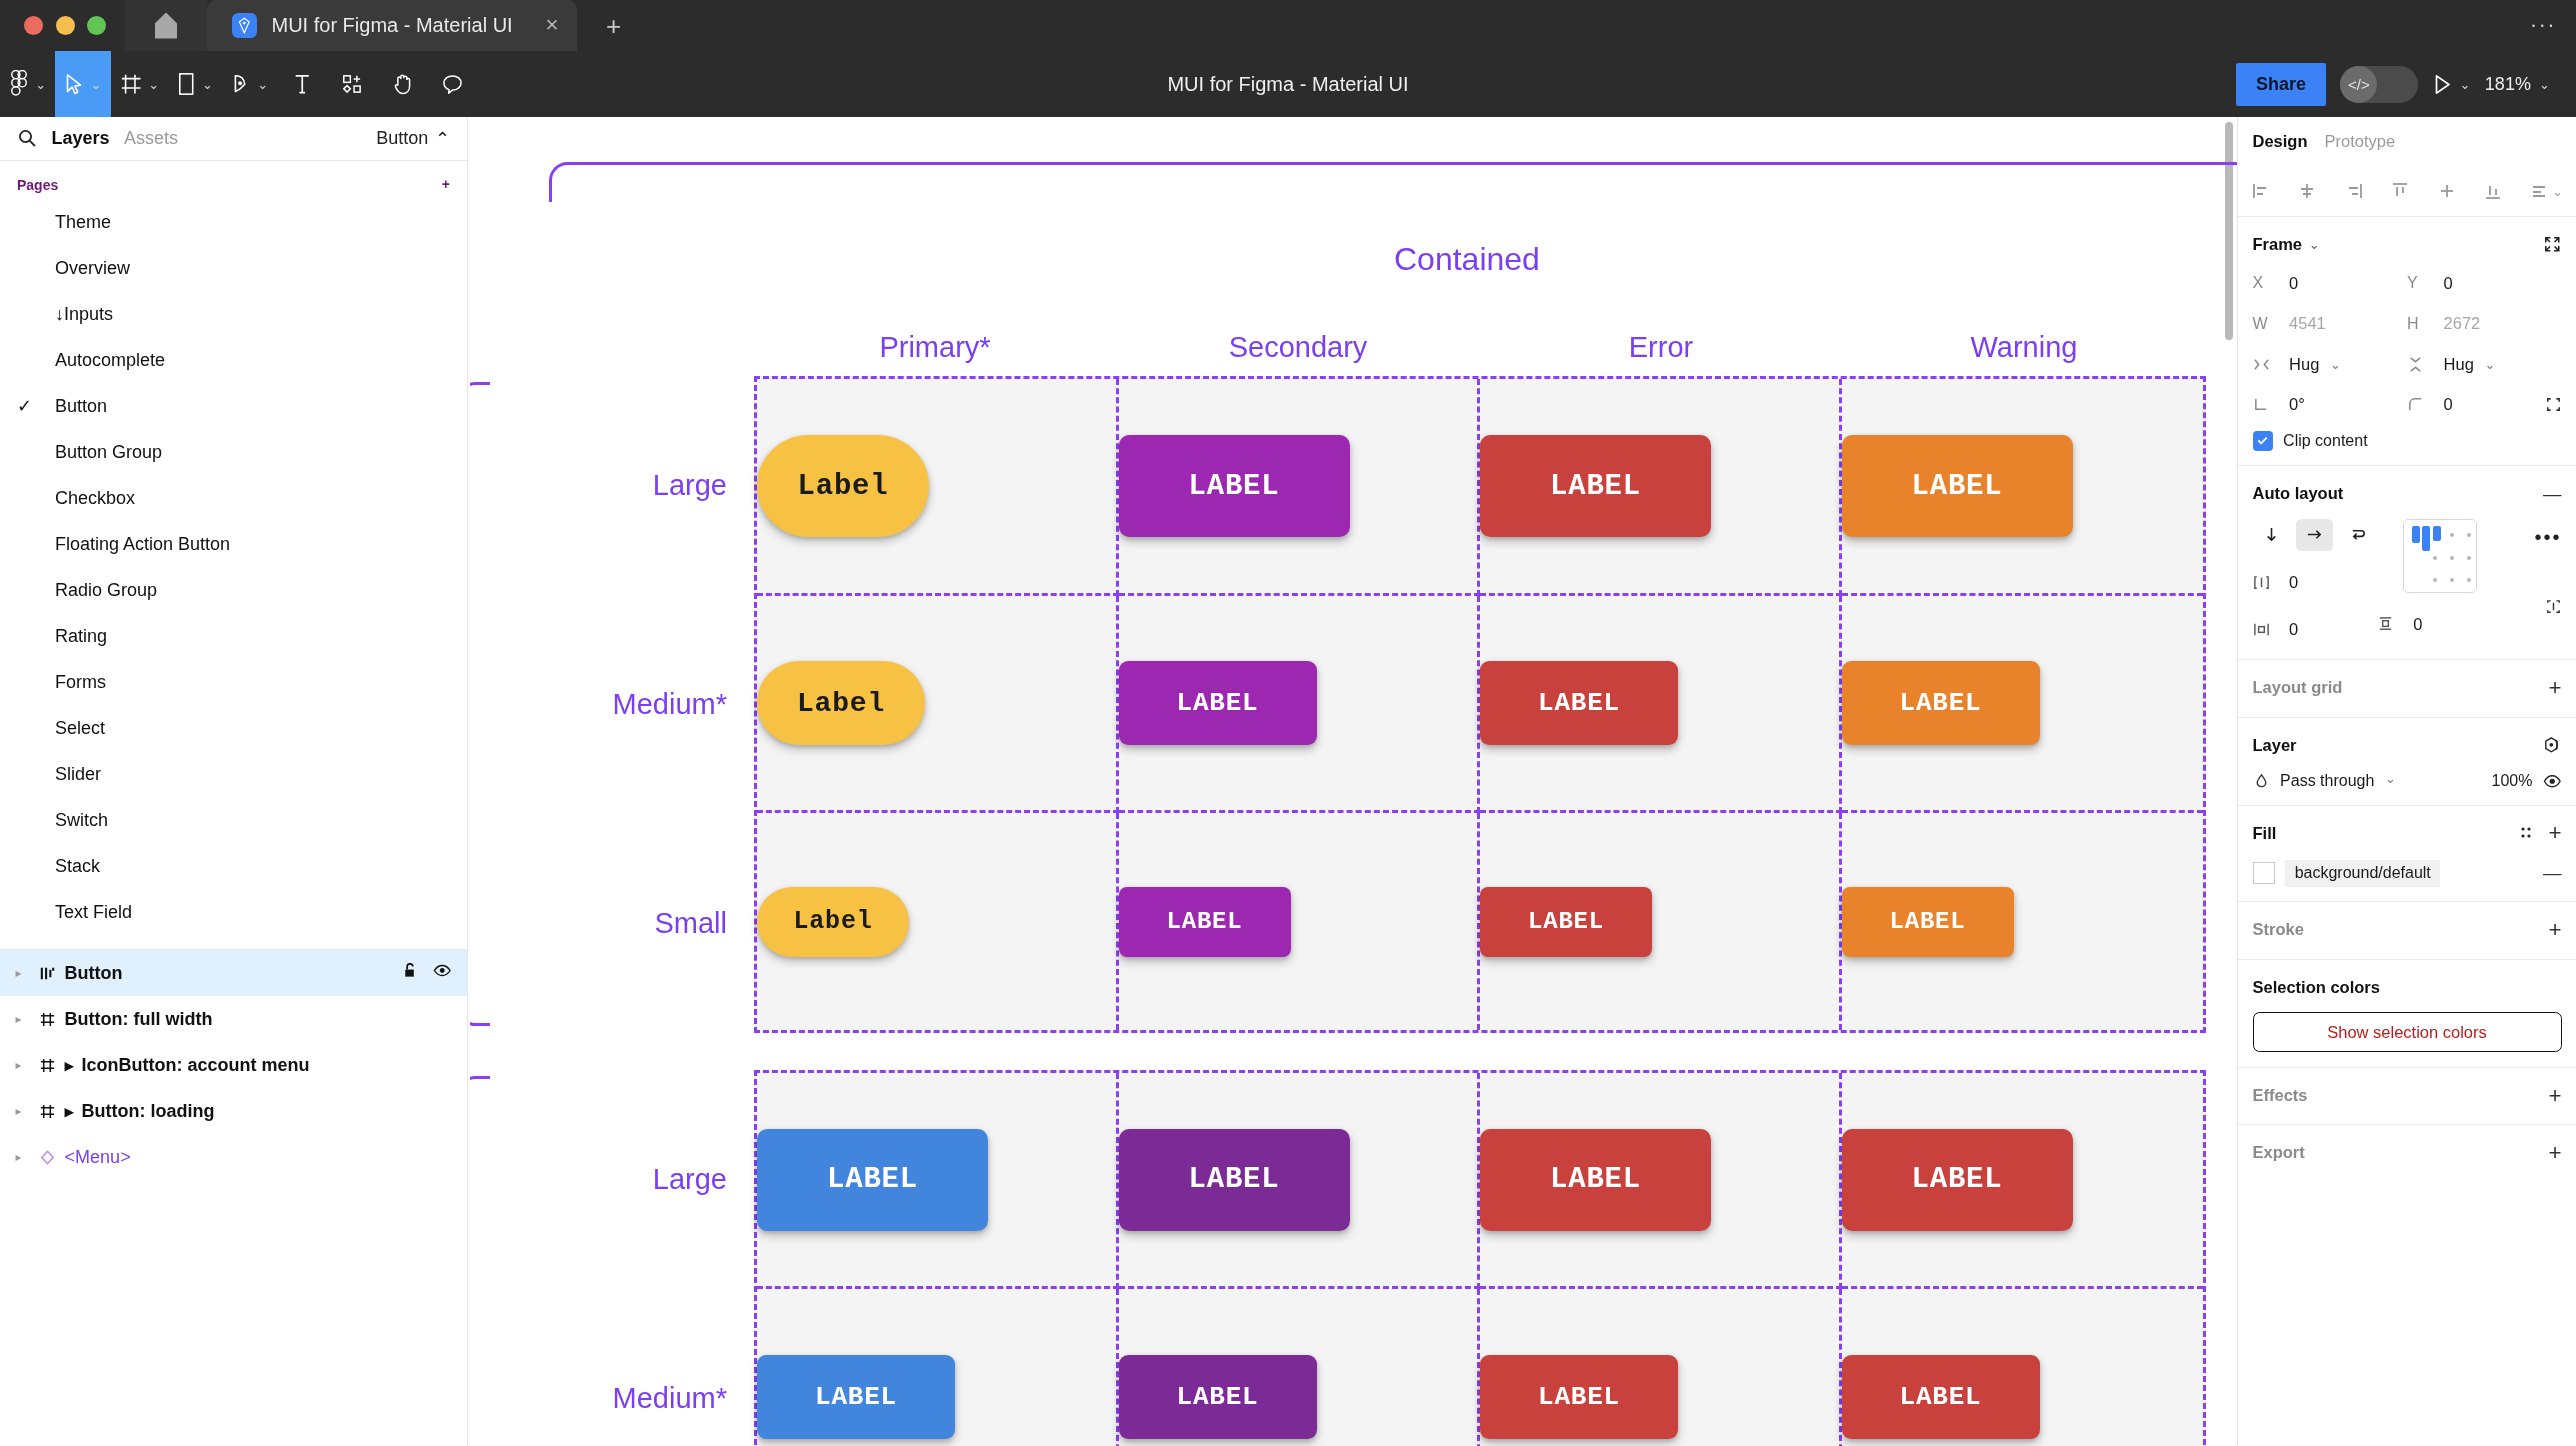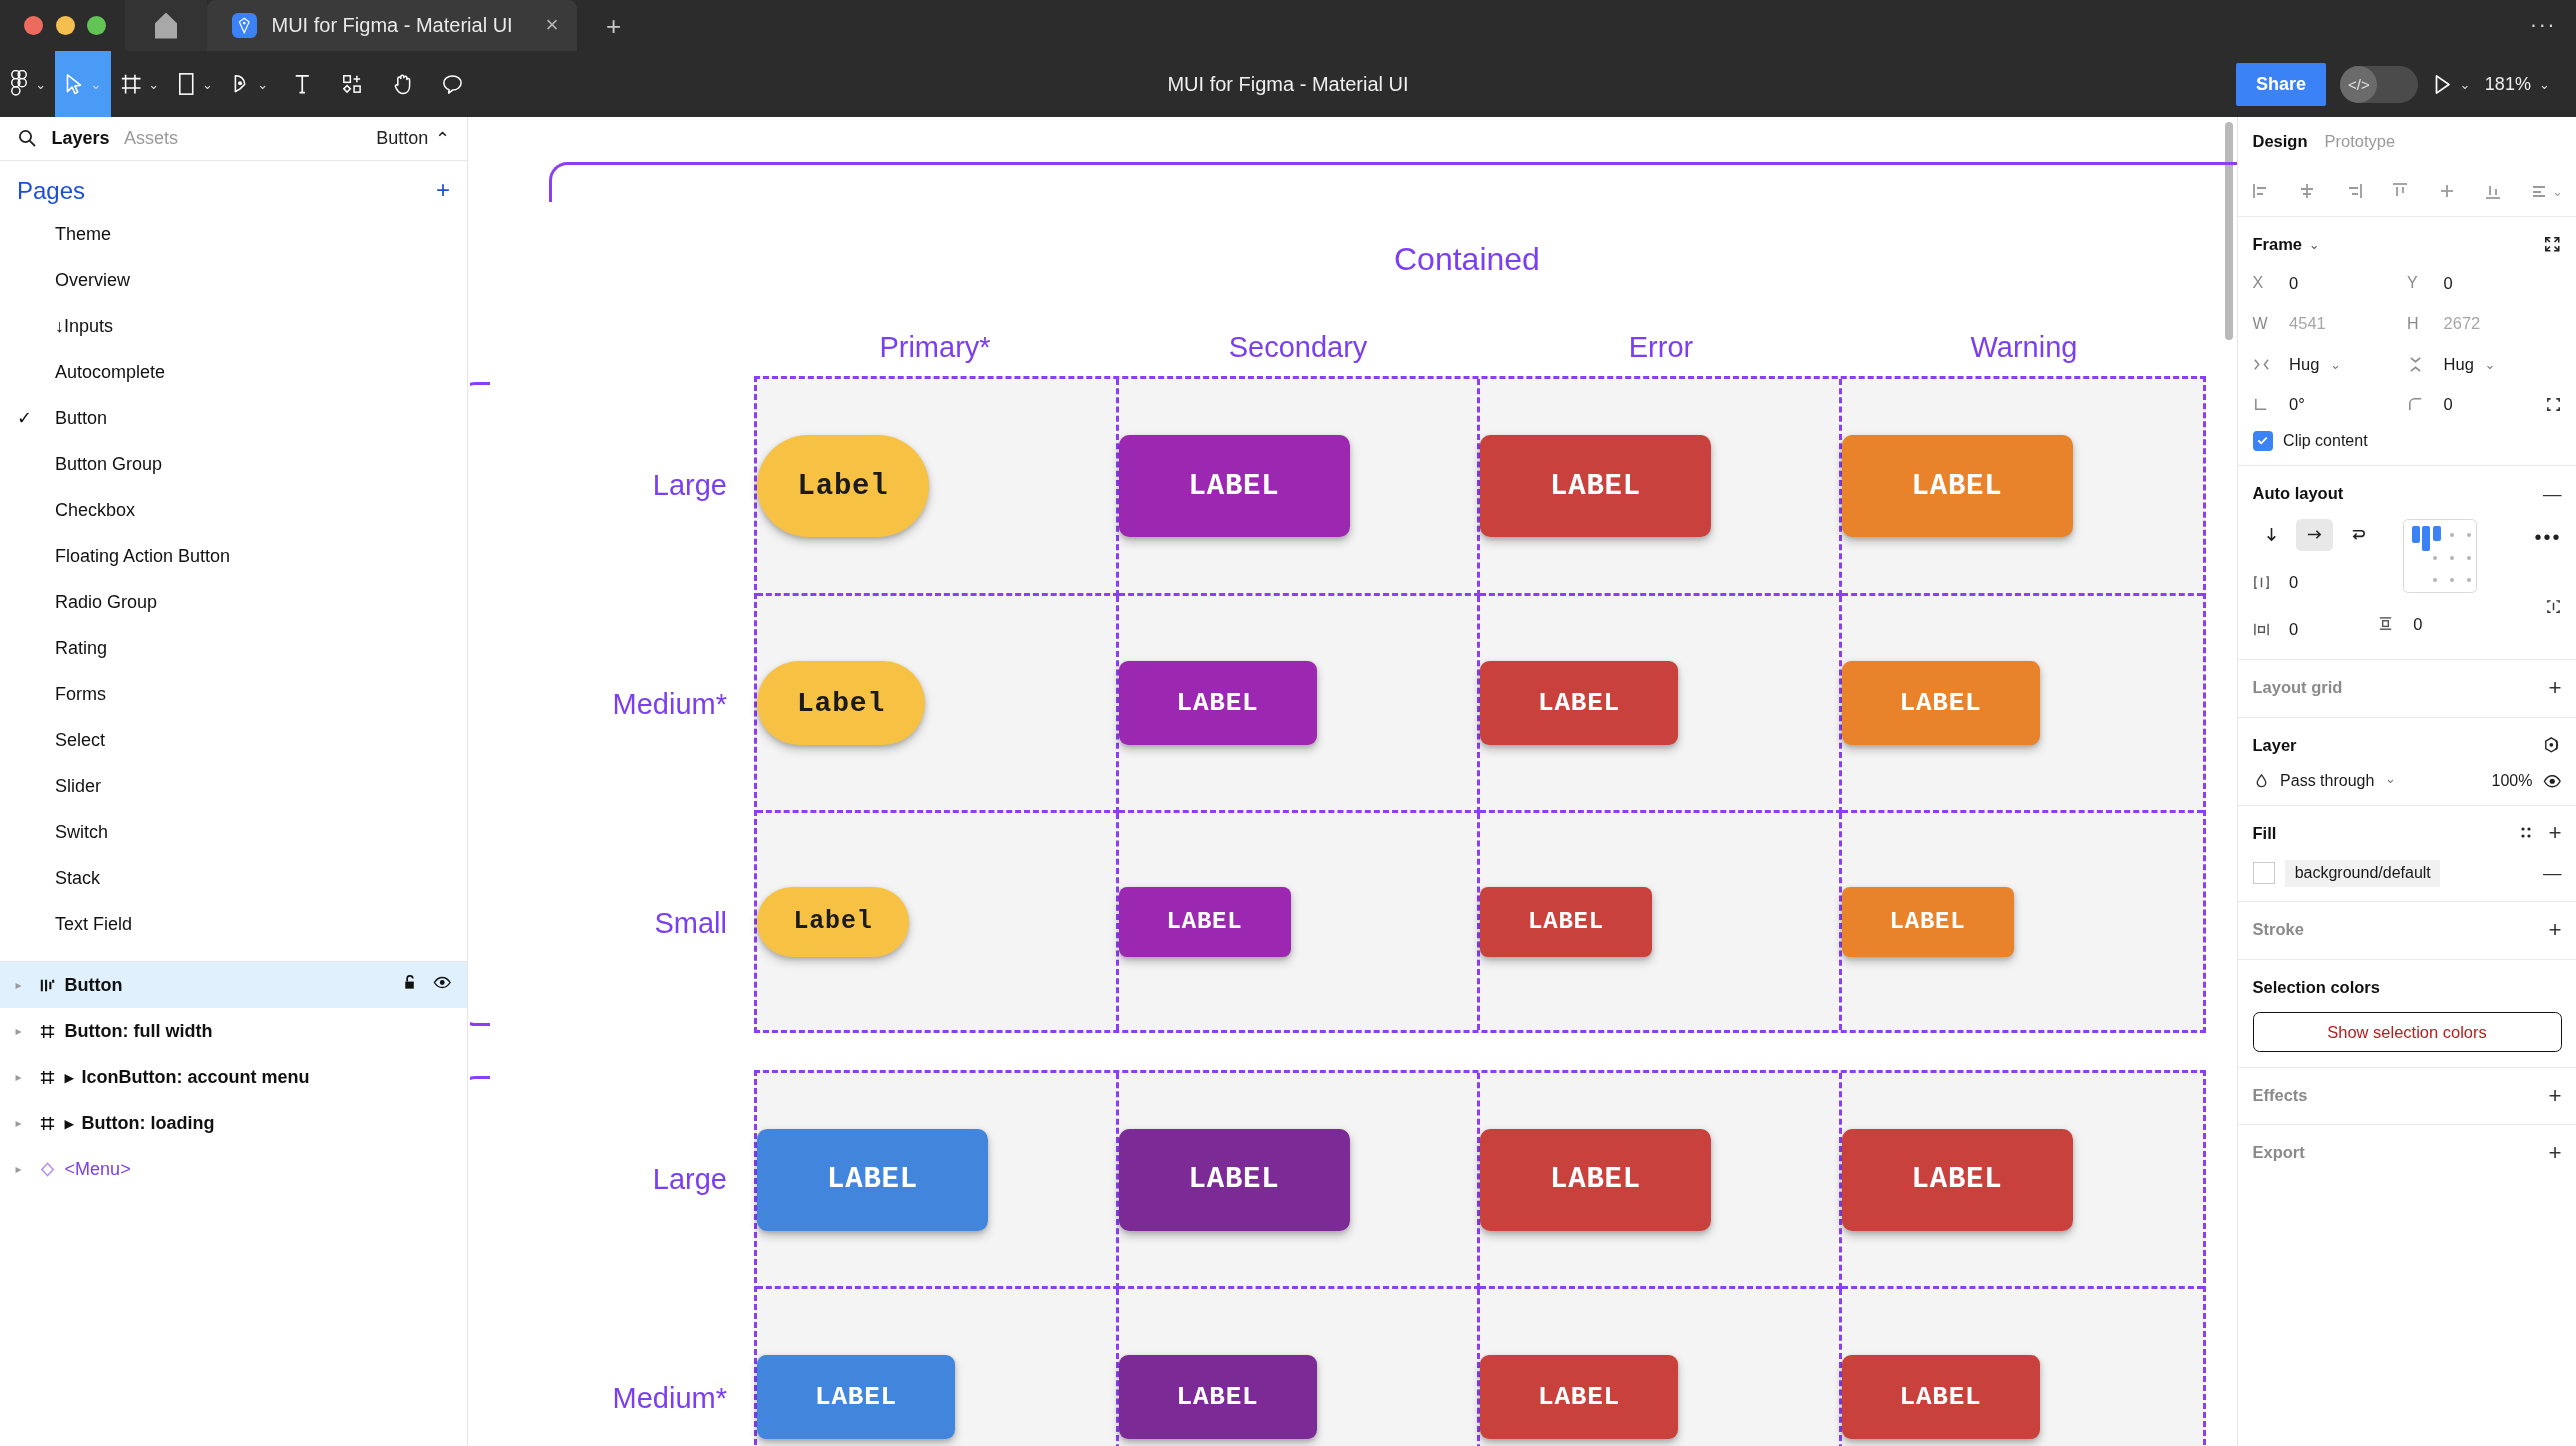--- a/index.html
+++ b/index.html
@@ -71,21 +71,21 @@
   .toolbar-title {
     position: absolute; left: 0; right: 0; top: 0; height: 66px;
     display: flex; align-items: center; justify-content: center;
     color: #efefef; font-size: 20px; pointer-events: none;
   }
   .toolbar-right {
     position: absolute; right: 17px; top: 0; height: 66px;
     display: flex; align-items: center; gap: 14.5px;
   }
   .share-btn {
-    background: #3b82f6; color: #ffffff; font-size: 18px; font-weight: bold;
+    background: #3b82f6; color: #0f172a; font-size: 18px; font-weight: bold;
     border-radius: 2px; padding: 11px 20px; cursor: pointer;
   }
   .code-toggle {
     width: 78px; height: 37px; border-radius: 18.5px; background: #4b4b4b;
     display: flex; align-items: center; cursor: pointer;
   }
   .code-knob {
     width: 37px; height: 37px; border-radius: 50%; background: #6b6b6b;
     display: flex; align-items: center; justify-content: center;
     color: #e2e2e2; font-size: 15px;
@@ -107,21 +107,21 @@
   .lp-tab.active { color: #111; font-weight: bold; }
   .lp-spacer { flex: 1; }
   .lp-comp { font-size: 18px; color: #222; display: flex; align-items: center; gap: 6.6px; cursor: pointer; }
 
   .pages {
     padding: 10.6px 0 5.3px 0; flex: none;
   }
   .pages-title {
     display: flex; align-items: center; padding: 5.3px 17px 6.6px 17px;
   }
-  .pages-title span { font-size: 24px; font-weight: normal; color: #1d4ed8; }
+  .pages-title span { font-size: 14px; font-weight: bold; color: #701a75; }
   .pages-add { margin-left: auto; font-size: 25px; color: #333; line-height: 0.7; cursor: pointer; }
   .page-row {
     height: 46px; display: flex; align-items: center; padding: 0 17px; cursor: pointer;
     font-size: 18px; color: #111;
   }
   .page-check { width: 38px; flex: none; font-size: 18px; color: #111; }
 
   .pages-divider { height: 1.3px; background: #e8e8e8; margin: 8px 0 0 0; }
 
   .layers-list { flex: 1; overflow: hidden; }

